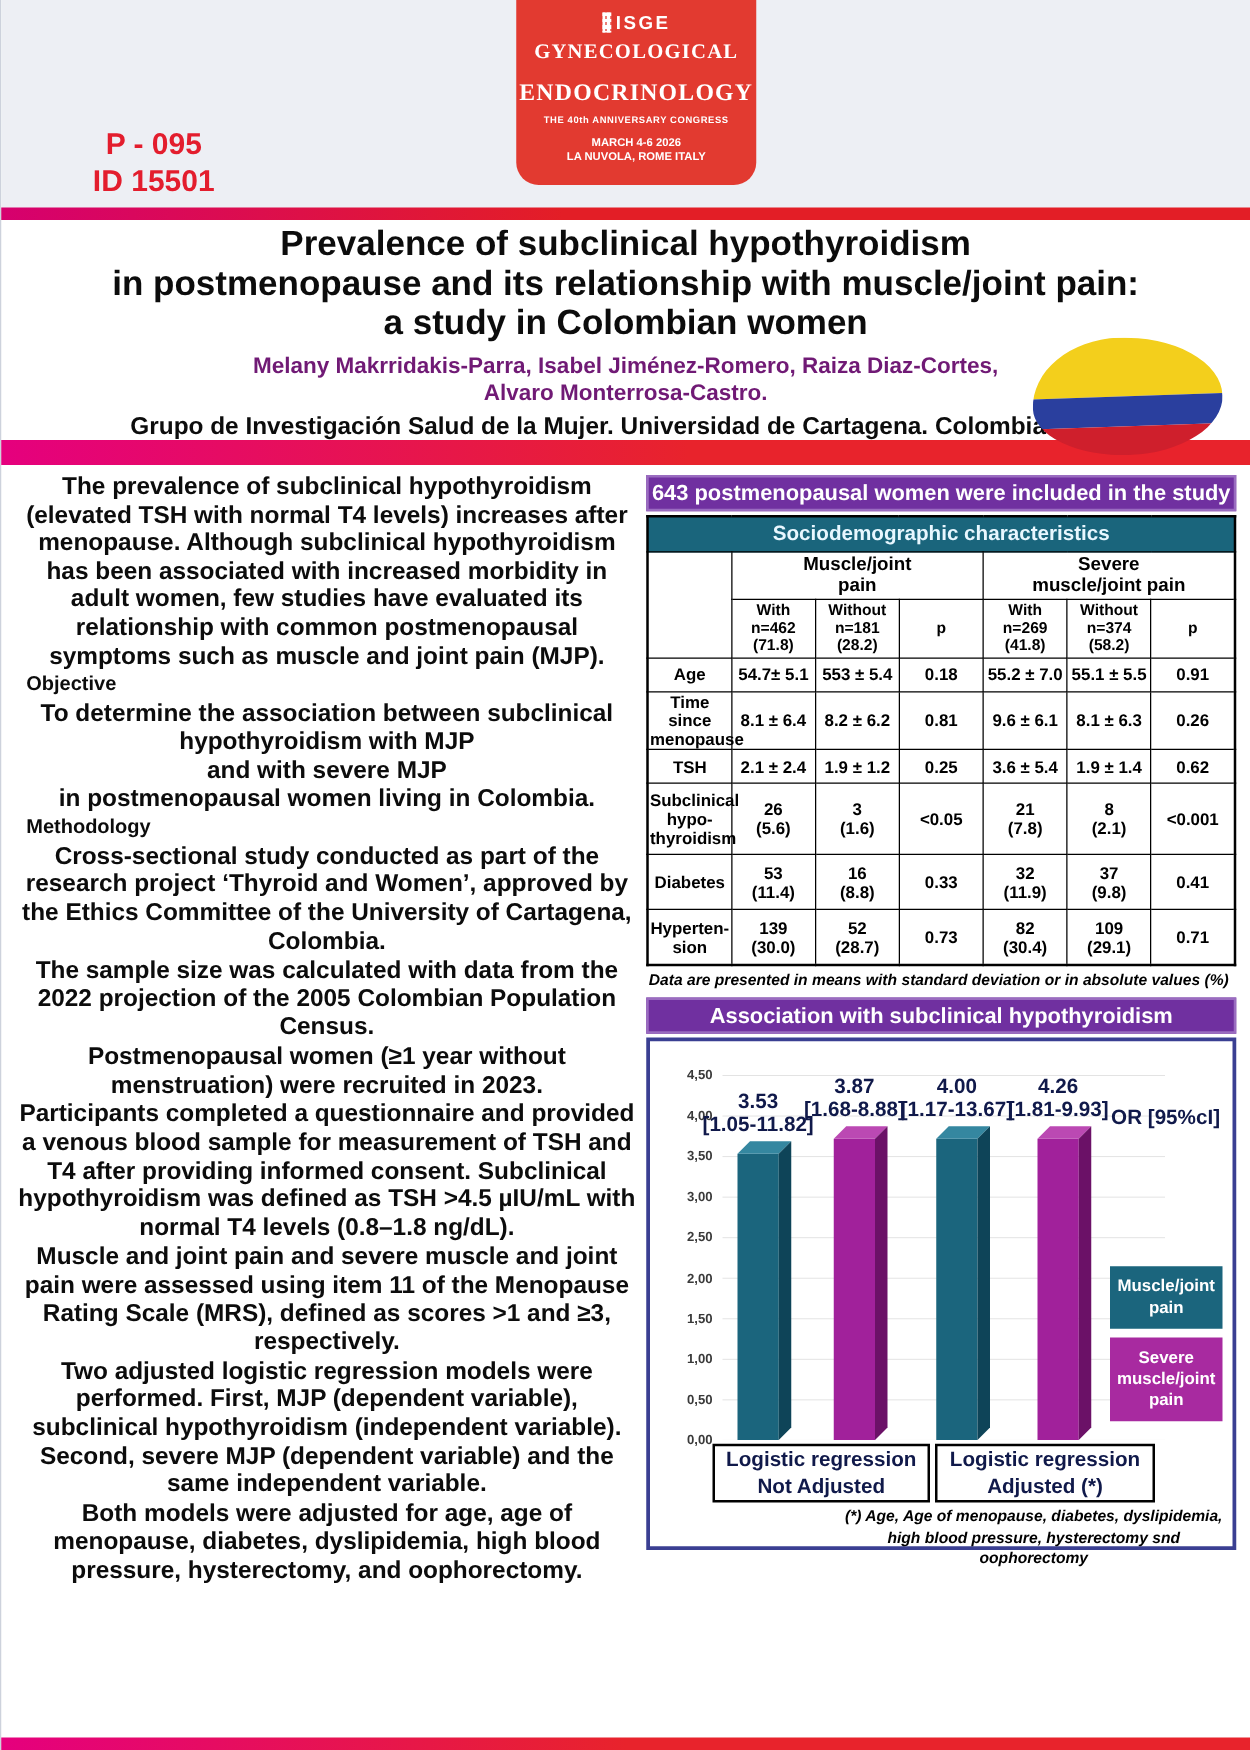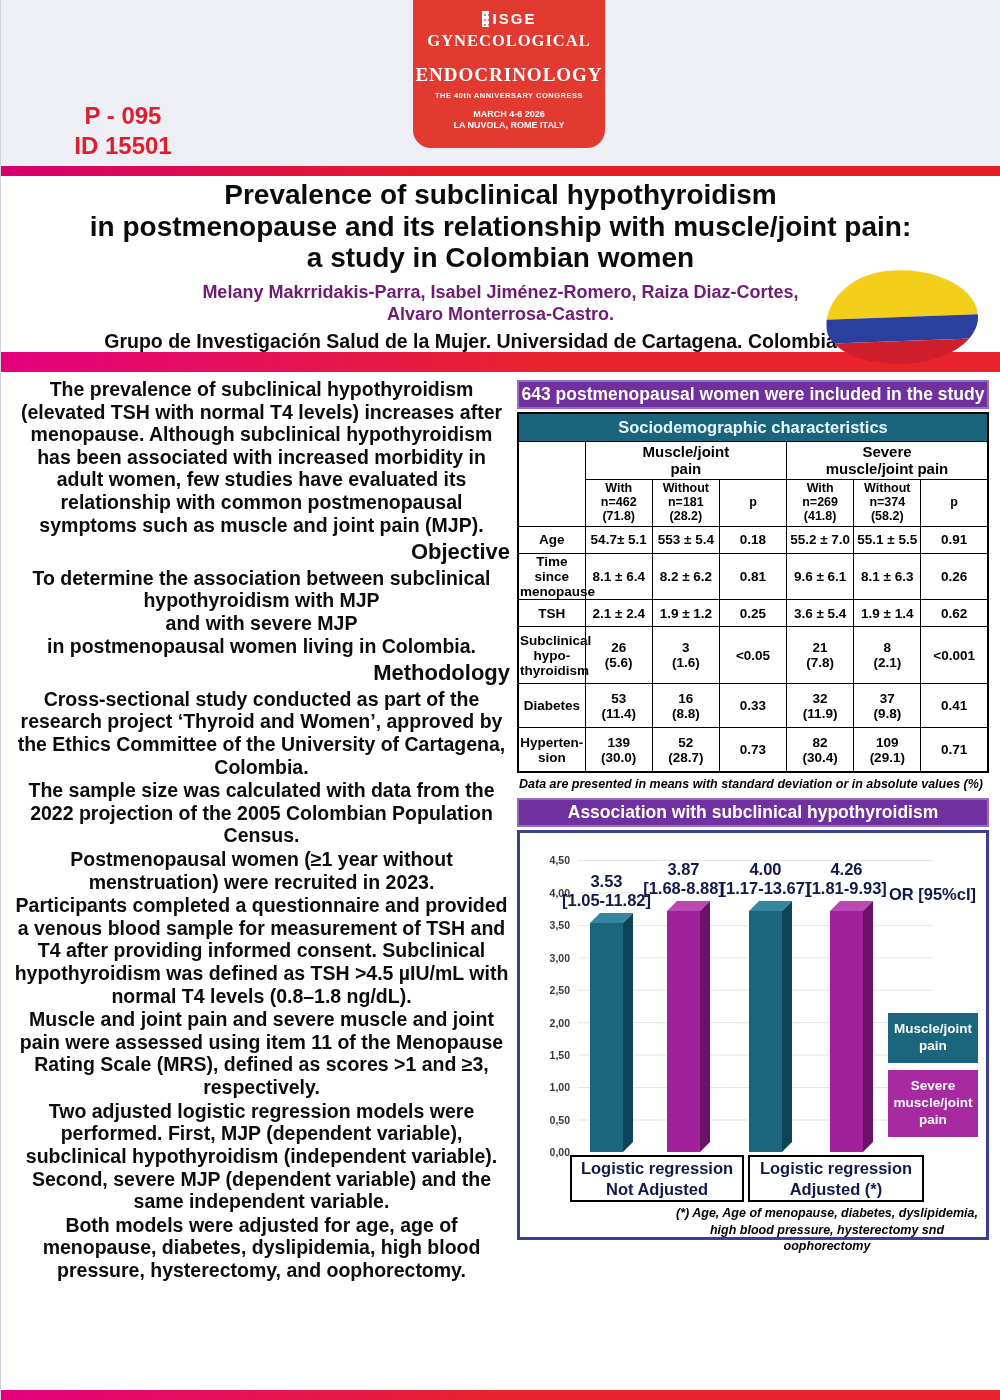--- a/index.html
+++ b/index.html
@@ -28,21 +28,21 @@
   .authors{position:absolute;top:282px;left:0;right:0;text-align:center;font-size:18px;line-height:1.2;color:#701a75;}
   .affiliation{position:absolute;top:330px;left:0;right:60px;text-align:center;font-size:19.5px;color:#0c0c0c;}
 
   .flag{position:absolute;right:22px;top:270px;width:152px;height:94px;z-index:4;transform:rotate(-2deg);border-radius:46% 54% 50% 50% / 58% 52% 48% 42%;overflow:hidden;}
   .flag .y{height:50%;background:#f3cf1c;}
   .flag .b{height:26%;background:#2a3f9e;}
   .flag .r{height:24%;background:#cf1f2c;}
 
   
   .left-col{position:absolute;left:12px;top:378px;width:497px;text-align:center;font-size:19.5px;line-height:1.16;color:#0c0c0c;}
-  .left-col .heading{text-align:right;font-size:22px;margin:3px 0 2px 8px;}
+  .left-col .heading{text-align:left;font-size:16px;margin:3px 0 2px 8px;}
   .left-col p{margin:0 0 1px 0;}
 
   
   .right-col{position:absolute;left:516px;top:380px;width:472px;}
   .banner{background:#7030a0;border:2px solid #9a6cc0;color:#fff;text-align:center;font-size:17.5px;height:25px;line-height:25px;box-sizing:content-box;}
 
   table.soc{border-collapse:collapse;width:472px;margin-top:3px;background:#fff;table-layout:fixed;}
   table.soc th,table.soc td{border:1.5px solid #000;text-align:center;vertical-align:middle;padding:0 1px;white-space:pre-line;}
   table.soc{border:2px solid #000;}
   .soc .tbl-title{background:#1a657c;color:#e8f7ff;font-size:16.5px;height:27px;}

